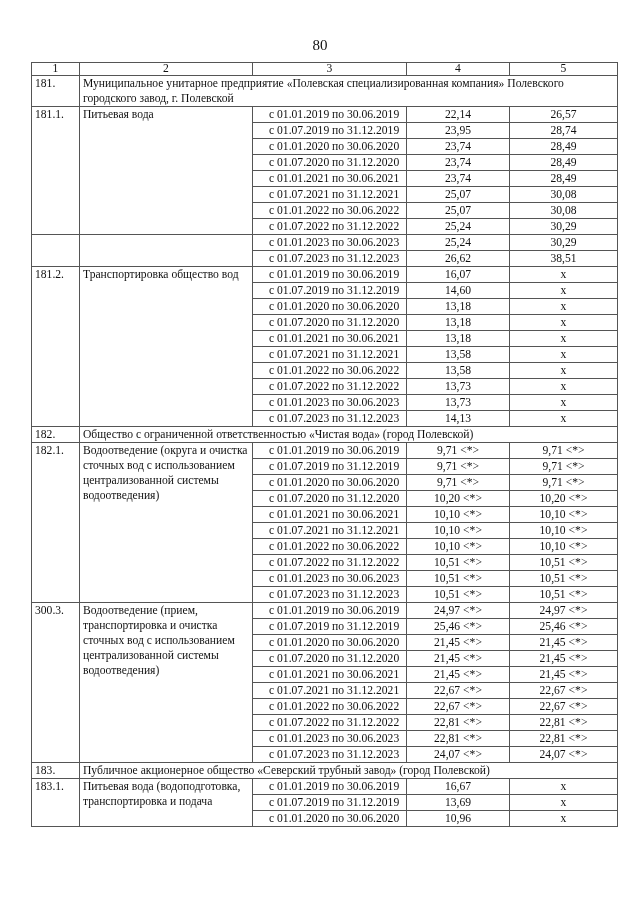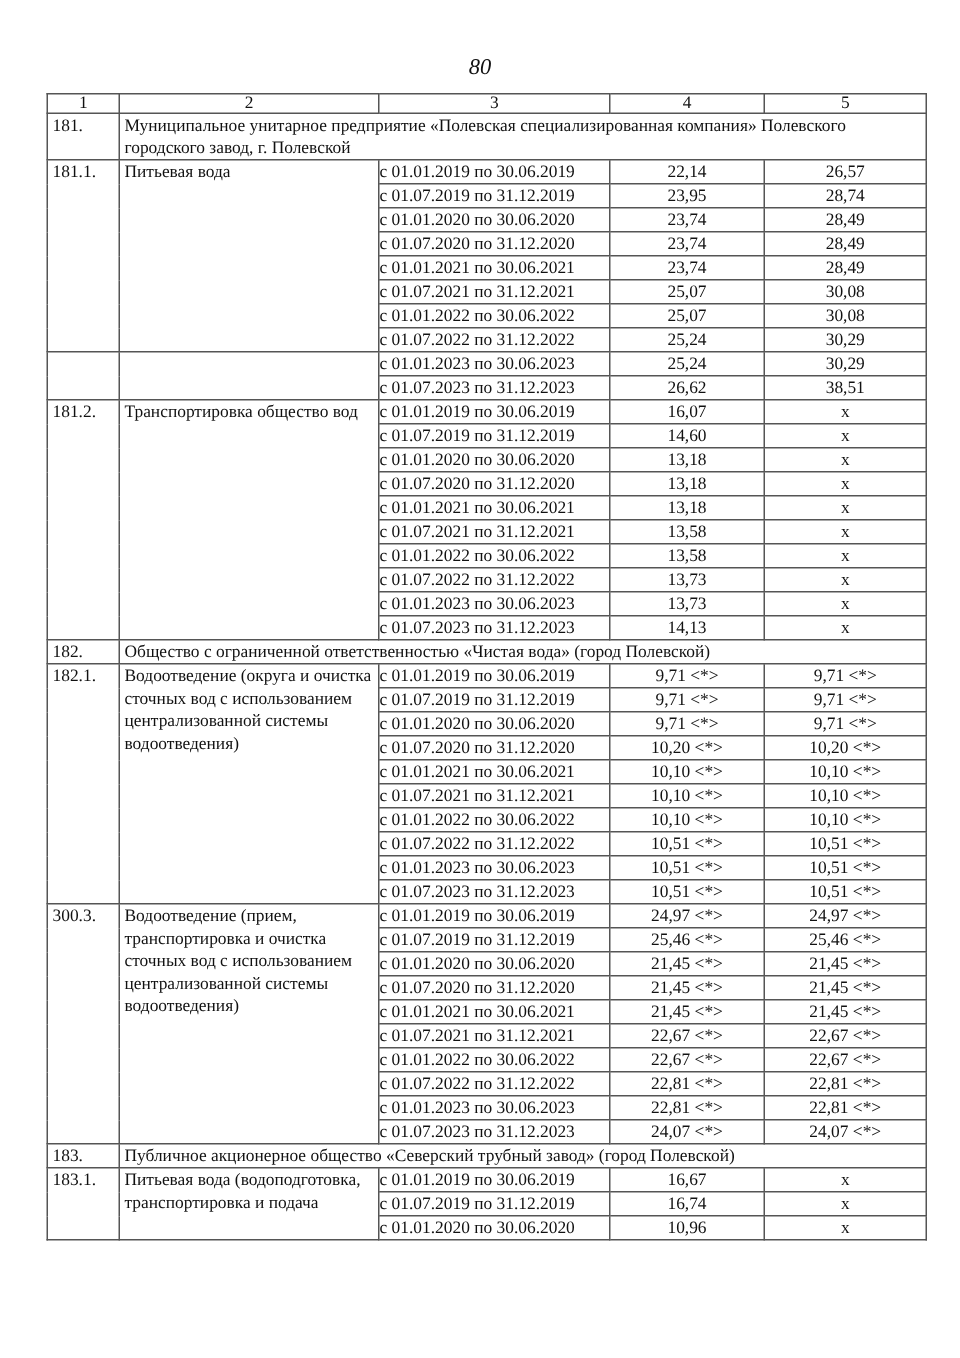--- a/index.html
+++ b/index.html
@@ -1,27 +1,27 @@
 <!DOCTYPE html>
 <html><head>
 <meta charset="utf-8">
 <style>
   html, body { margin: 0; padding: 0; background: #ffffff; }
   body { width: 640px; height: 905px; position: relative; overflow: hidden;
          font-family: "Liberation Serif", "DejaVu Serif", serif; color: #111; }
   .page-num { position: absolute; top: 37px; left: 0; width: 640px; text-align: center;
-              font-size: 15px; font-style: italic; }
+              font-size: 15px; }
   table { position: absolute; top: 62px; left: 31px; border-collapse: collapse;
           table-layout: fixed; width: 586px; font-size: 11.6px; line-height: 15px; }
   col.c1 { width: 48px; } col.c2 { width: 173px; } col.c3 { width: 154px; }
   col.c4 { width: 103px; } col.c5 { width: 108px; }
   td { border: 1px solid #555; padding: 0 3px; vertical-align: top; height: 15px;
        white-space: nowrap; overflow: hidden; }
   td.wrap { white-space: normal; }
-  td.period { padding-left: 0; }
+  td.period { padding-left: 16px; }
   tr.head td { text-align: center; height: 12px; line-height: 12px; }
   td.val { text-align: center; }
 </style>
 </head>
 <body>
 
 <div class="page-num">80</div>
 
 <table>
   <colgroup>
@@ -263,21 +263,21 @@
       </tr>
       <tr>
         <td rowspan="3">183.1.</td>
         <td rowspan="3" class="wrap">Питьевая вода (водоподготовка, транспортировка и подача</td>
         <td class="period">с 01.01.2019 по 30.06.2019</td>
         <td class="val">16,67</td>
         <td class="val">x</td>
       </tr>
       <tr>
         <td class="period">с 01.07.2019 по 31.12.2019</td>
-        <td class="val">16,74</td>
+        <td class="val">13,69</td>
         <td class="val">x</td>
       </tr>
       <tr>
         <td class="period">с 01.01.2020 по 30.06.2020</td>
         <td class="val">10,96</td>
         <td class="val">x</td>
       </tr>
     </tbody>
 </table>
 

